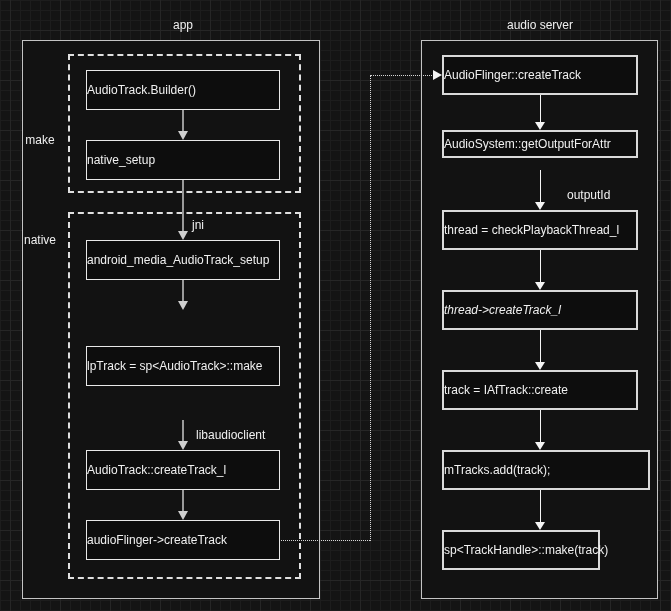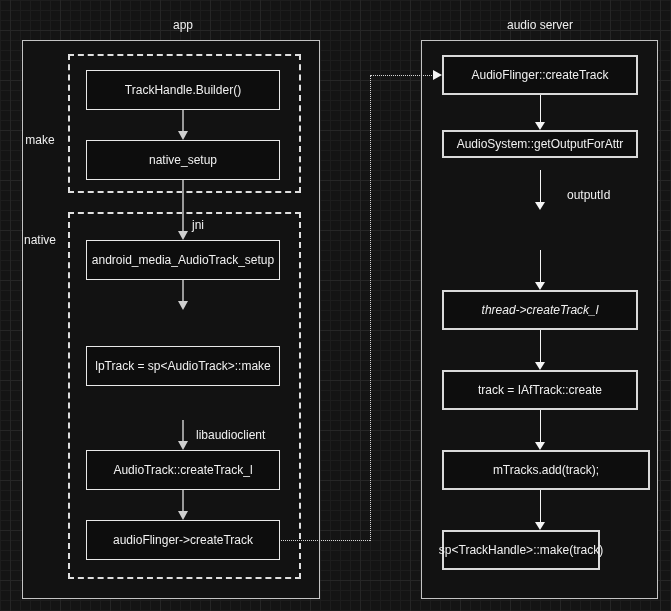--- a/index.html
+++ b/index.html
@@ -37,21 +37,21 @@
     box-sizing:border-box;
   }
   .group-dashed{
     border:2px dashed var(--dashed-border);
     box-sizing:border-box;
   }
   .node{
     background:var(--node-fill);
     border:1px solid var(--node-border);
     box-sizing:border-box;
-    display:flex;align-items:center;justify-content:center;
+    display:flex;align-items:center;justify-content:flex-start;
     font-size:12px;text-align:center;white-space:nowrap;
   }
   .node.thick{border-width:2px;border-color:#d9d9d9;}
   .title-label{
     font-size:12px;transform:translateX(-50%);white-space:nowrap;
   }
   .side-label{
     font-size:12px;transform:translate(-50%,-50%);white-space:nowrap;
   }
   .edge-label{font-size:12px;white-space:nowrap;}
@@ -127,21 +127,21 @@
   <div class="abs shaft-r" style="left:540px;top:330px;height:32px;"></div>
   <div class="abs head-r" style="left:535px;top:362px;"></div>
 
   <div class="abs shaft-r" style="left:540px;top:410px;height:32px;"></div>
   <div class="abs head-r" style="left:535px;top:442px;"></div>
 
   <div class="abs shaft-r" style="left:540px;top:490px;height:32px;"></div>
   <div class="abs head-r" style="left:535px;top:522px;"></div>
 
   <div class="abs node" style="left:86px;top:70px;width:194px;height:40px;">
-      <span>TrackHandle.Builder()</span>
+      <span>AudioTrack.Builder()</span>
     </div>
   <div class="abs node" style="left:86px;top:140px;width:194px;height:40px;">
       <span>native_setup</span>
     </div>
   <div class="abs node" style="left:86px;top:240px;width:194px;height:40px;">
       <span>android_media_AudioTrack_setup</span>
     </div>
   <div class="abs node" style="left:86px;top:310px;width:194px;height:40px;margin-top:36px;">
       <span>lpTrack = sp&lt;AudioTrack&gt;::make</span>
     </div>
@@ -151,20 +151,23 @@
   <div class="abs node" style="left:86px;top:520px;width:194px;height:40px;">
       <span>audioFlinger-&gt;createTrack</span>
     </div>
 
   <div class="abs node thick" style="left:442px;top:55px;width:196px;height:40px;">
       <span>AudioFlinger::createTrack</span>
     </div>
   <div class="abs node thick" style="left:442px;top:130px;width:196px;height:28px;">
       <span>AudioSystem::getOutputForAttr</span>
     </div>
+  <div class="abs node thick" style="left:442px;top:210px;width:196px;height:40px;">
+      <span>thread = checkPlaybackThread_l</span>
+    </div>
   <div class="abs node thick" style="left:442px;top:290px;width:196px;height:40px;font-style:italic;">
       <span>thread-&gt;createTrack_l</span>
     </div>
   <div class="abs node thick" style="left:442px;top:370px;width:196px;height:40px;">
       <span>track = IAfTrack::create</span>
     </div>
   <div class="abs node thick" style="left:442px;top:450px;width:208px;height:40px;">
       <span>mTracks.add(track);</span>
     </div>
   <div class="abs node thick" style="left:442px;top:530px;width:158px;height:40px;">

